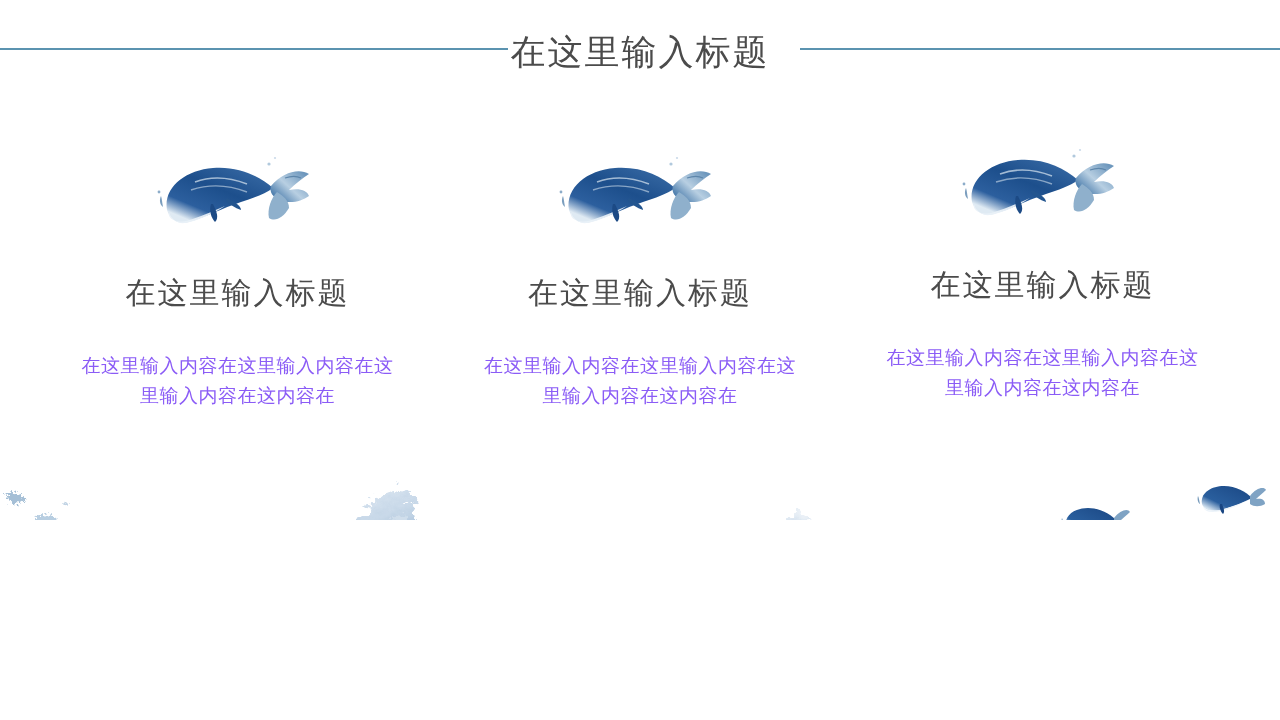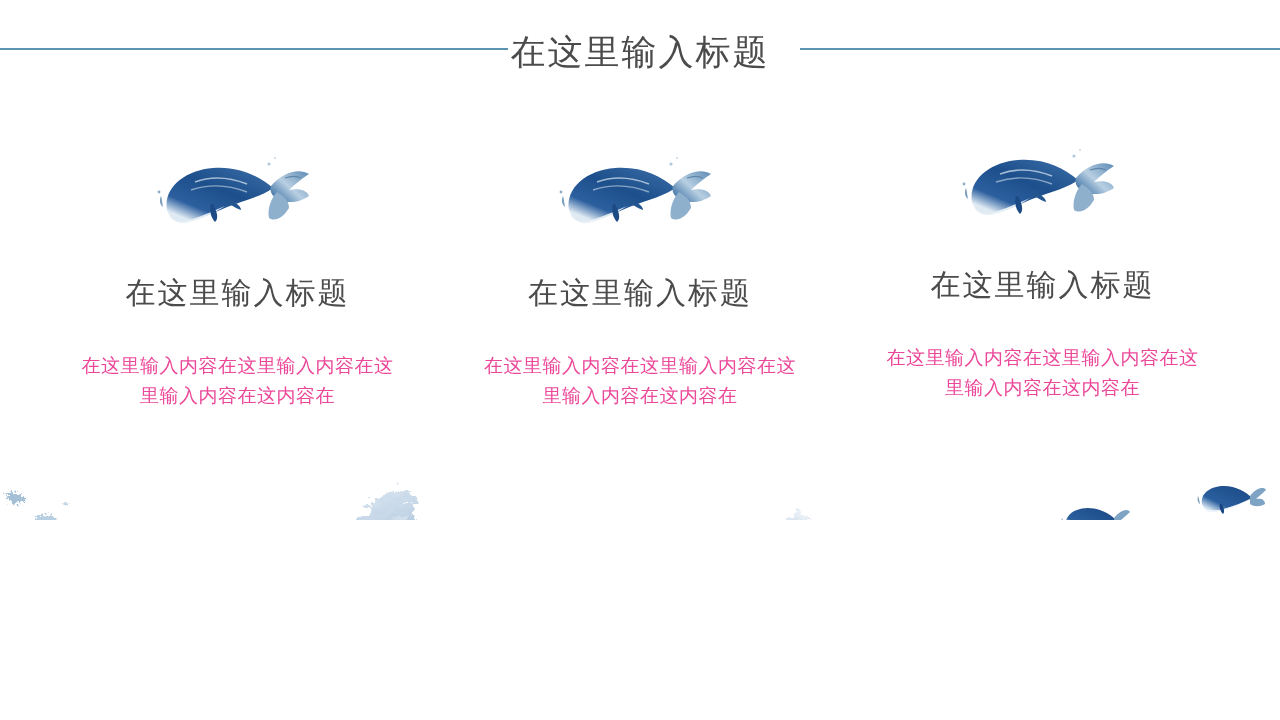--- a/index.html
+++ b/index.html
@@ -83,21 +83,21 @@
     letter-spacing: 2px;
     color: #4b4b4b;
     line-height: 40px;
     white-space: nowrap;
   }
   .col-body {
     margin-top: 38px;
     width: 320px;
     font-size: 19px;
     line-height: 30px;
-    color: #ec4899;
+    color: #8b5cf6;
     letter-spacing: 0.5px;
     text-align: center;
   }
 
   
   .wave-area {
     position: absolute;
     left: 0;
     top: 440px;
     width: 1280px;

